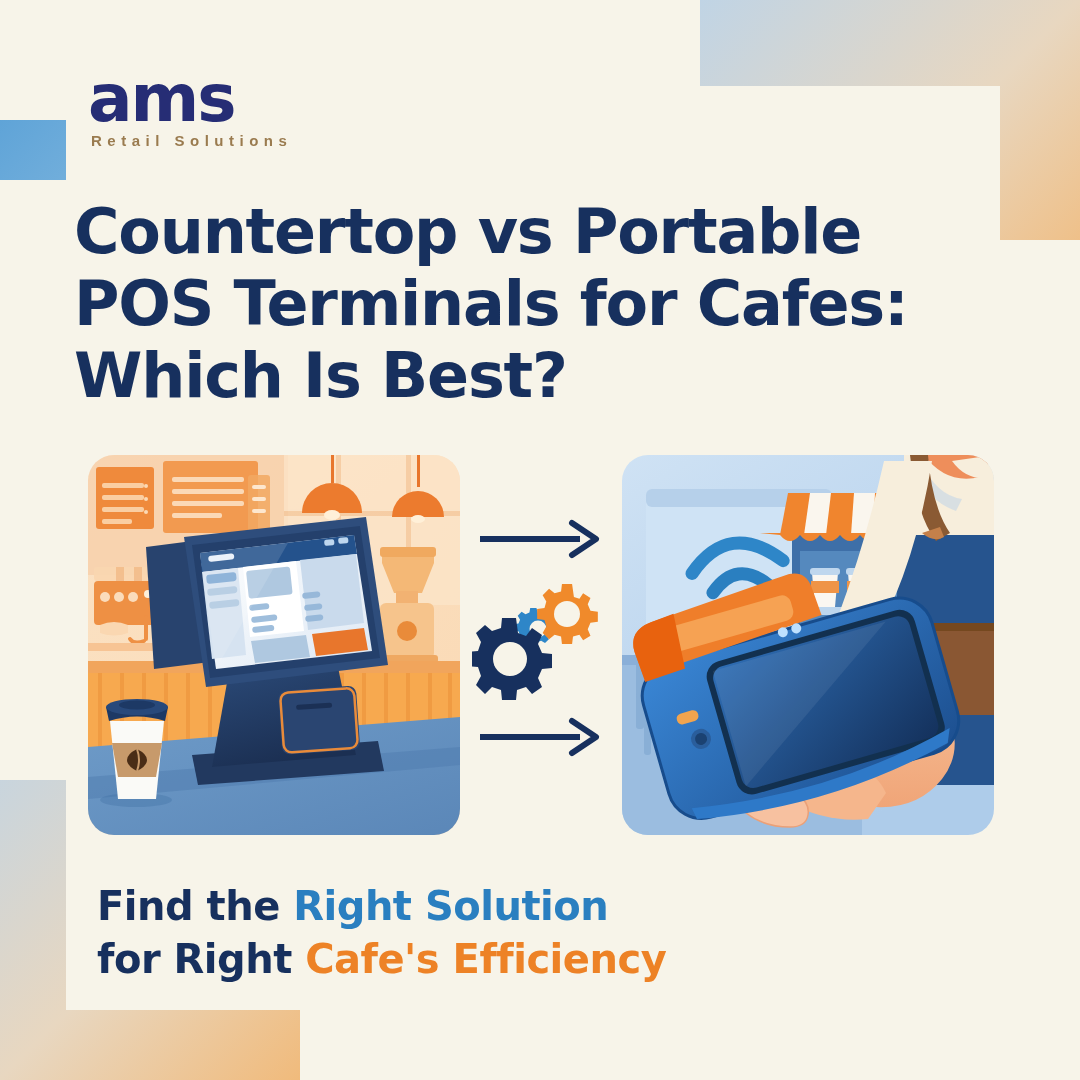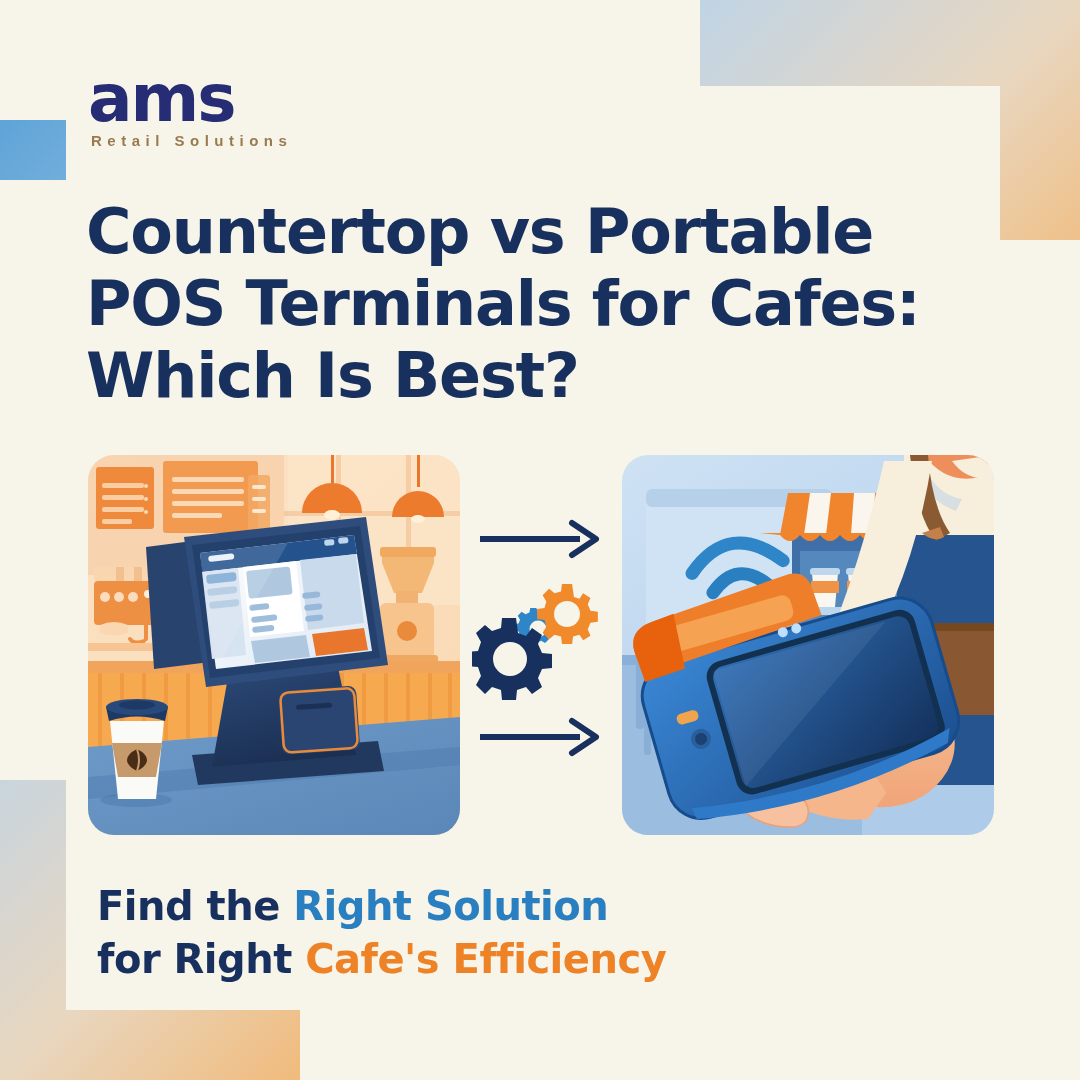--- a/index.html
+++ b/index.html
@@ -38,21 +38,21 @@
     font-size:66px;font-weight:700;color:#262D75;letter-spacing:-2px;line-height:1;
   }
   .logo-sub{
     font-family:"Liberation Sans", sans-serif;
     font-size:15px;font-weight:700;color:#9A7B4F;letter-spacing:5.5px;
     margin-left:3px;
   }
 
   
   .headline{
-    position:absolute;left:86px;top:196px;width:870px;
+    position:absolute;left:74px;top:196px;width:870px;
     font-family:"DejaVu Sans", sans-serif;
     font-weight:700;font-size:62px;line-height:72px;color:#17305E;
     letter-spacing:-1.2px;
   }
   .headline div{white-space:nowrap;}
 
   
   .panel{
     position:absolute;top:455px;width:372px;height:380px;border-radius:26px;overflow:hidden;
   }

